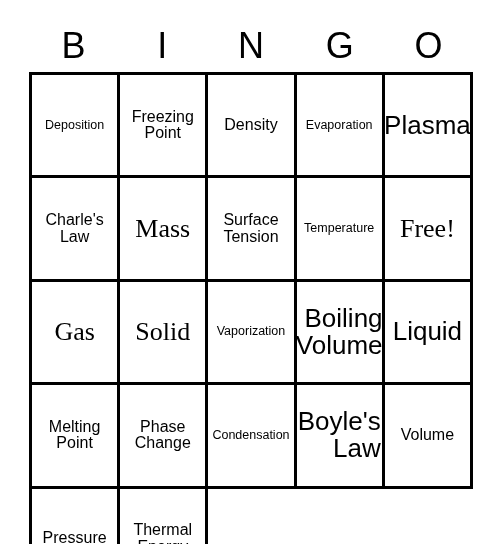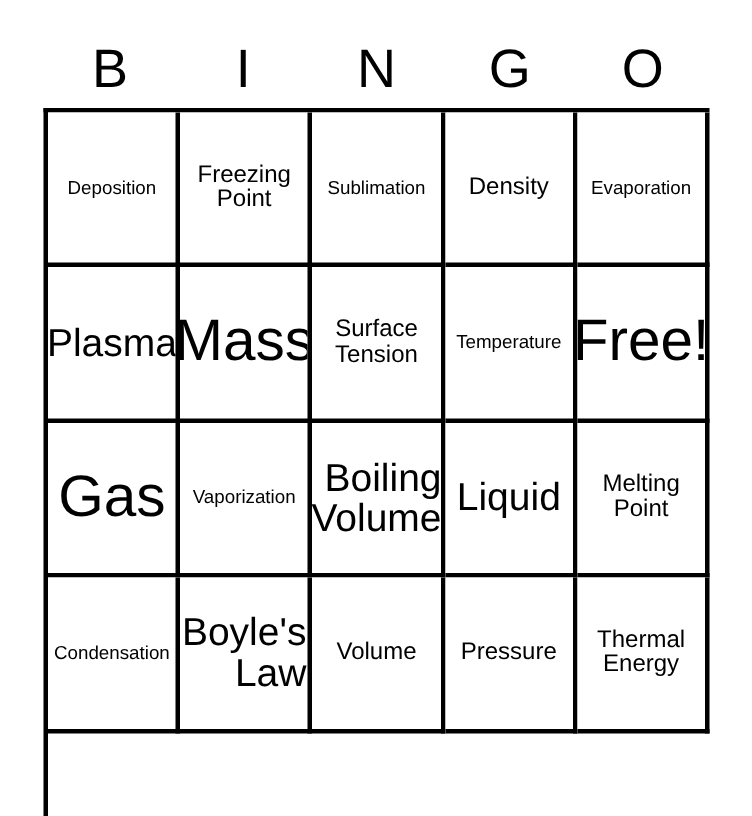--- a/index.html
+++ b/index.html
@@ -71,21 +71,21 @@
   .cell span {
     display: block;
     line-height: 1.04;
     color: #000000;
     word-break: normal;
   }
   
   .sz-xs span { font-size: 12.5px; }
   .sz-md span { font-size: 16px; }
   .sz-lg span { font-size: 26px; text-align: right; }
-  .sz-xl span { font-size: 39px; }
+  .sz-xl span { font-size: 26px; font-family: Liberation Serif, serif; }
 </style>
 </head>
 <body>
 
 <div id="card">
 
   <div id="header">
     <div class="header-cell">B</div>
     <div class="header-cell">I</div>
     <div class="header-cell">N</div>
@@ -94,61 +94,67 @@
   </div>
 
   <div id="grid">
 
     <div class="cell sz-xs">
         <span>Deposition</span>
       </div>
     <div class="cell sz-md">
         <span>Freezing Point</span>
       </div>
-    <div class="cell sz-xs">
-        <span>Sublimation</span>
-      </div>
     <div class="cell sz-md">
         <span>Density</span>
       </div>
 
     <div class="cell sz-xs">
         <span>Evaporation</span>
       </div>
     <div class="cell sz-lg">
         <span>Plasma</span>
+      </div>
+    <div class="cell sz-md">
+        <span>Charle's Law</span>
       </div>
     <div class="cell sz-xl">
         <span>Mass</span>
       </div>
     <div class="cell sz-md">
         <span>Surface Tension</span>
       </div>
 
     <div class="cell sz-xs">
         <span>Temperature</span>
       </div>
     <div class="cell sz-xl">
         <span>Free!</span>
       </div>
     <div class="cell sz-xl">
         <span>Gas</span>
       </div>
+    <div class="cell sz-xl">
+        <span>Solid</span>
+      </div>
 
     <div class="cell sz-xs">
         <span>Vaporization</span>
       </div>
     <div class="cell sz-lg">
         <span>Boiling Volume</span>
       </div>
     <div class="cell sz-lg">
         <span>Liquid</span>
       </div>
     <div class="cell sz-md">
         <span>Melting Point</span>
+      </div>
+    <div class="cell sz-md">
+        <span>Phase Change</span>
       </div>
 
     <div class="cell sz-xs">
         <span>Condensation</span>
       </div>
     <div class="cell sz-lg">
         <span>Boyle's Law</span>
       </div>
     <div class="cell sz-md">
         <span>Volume</span>

